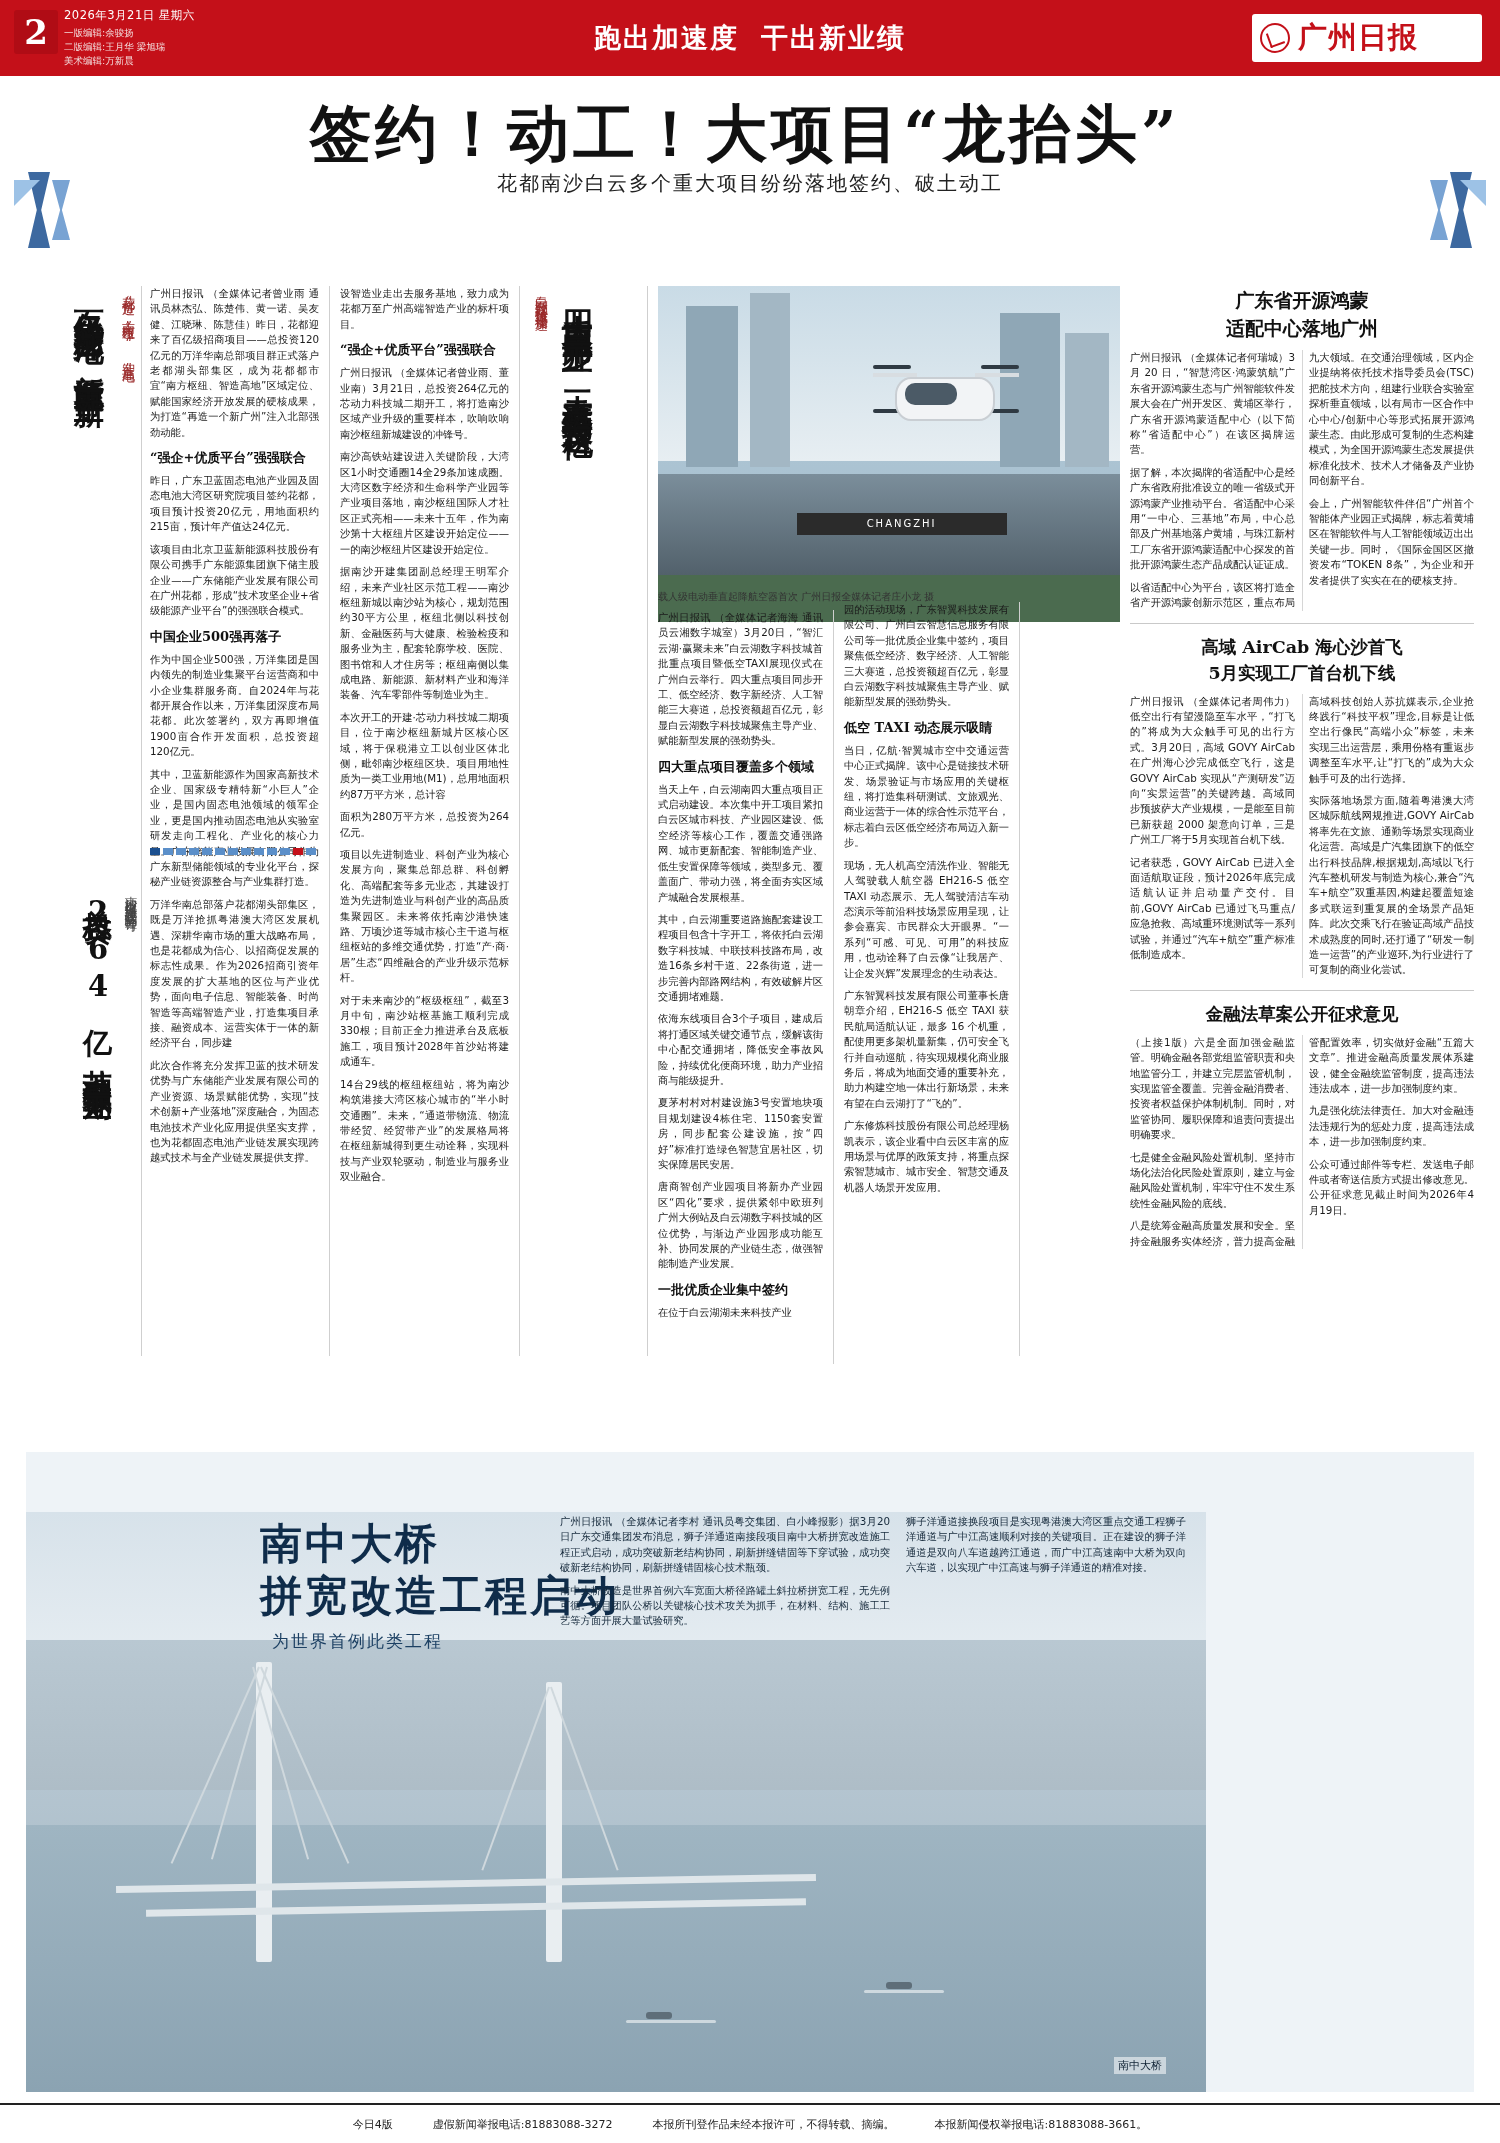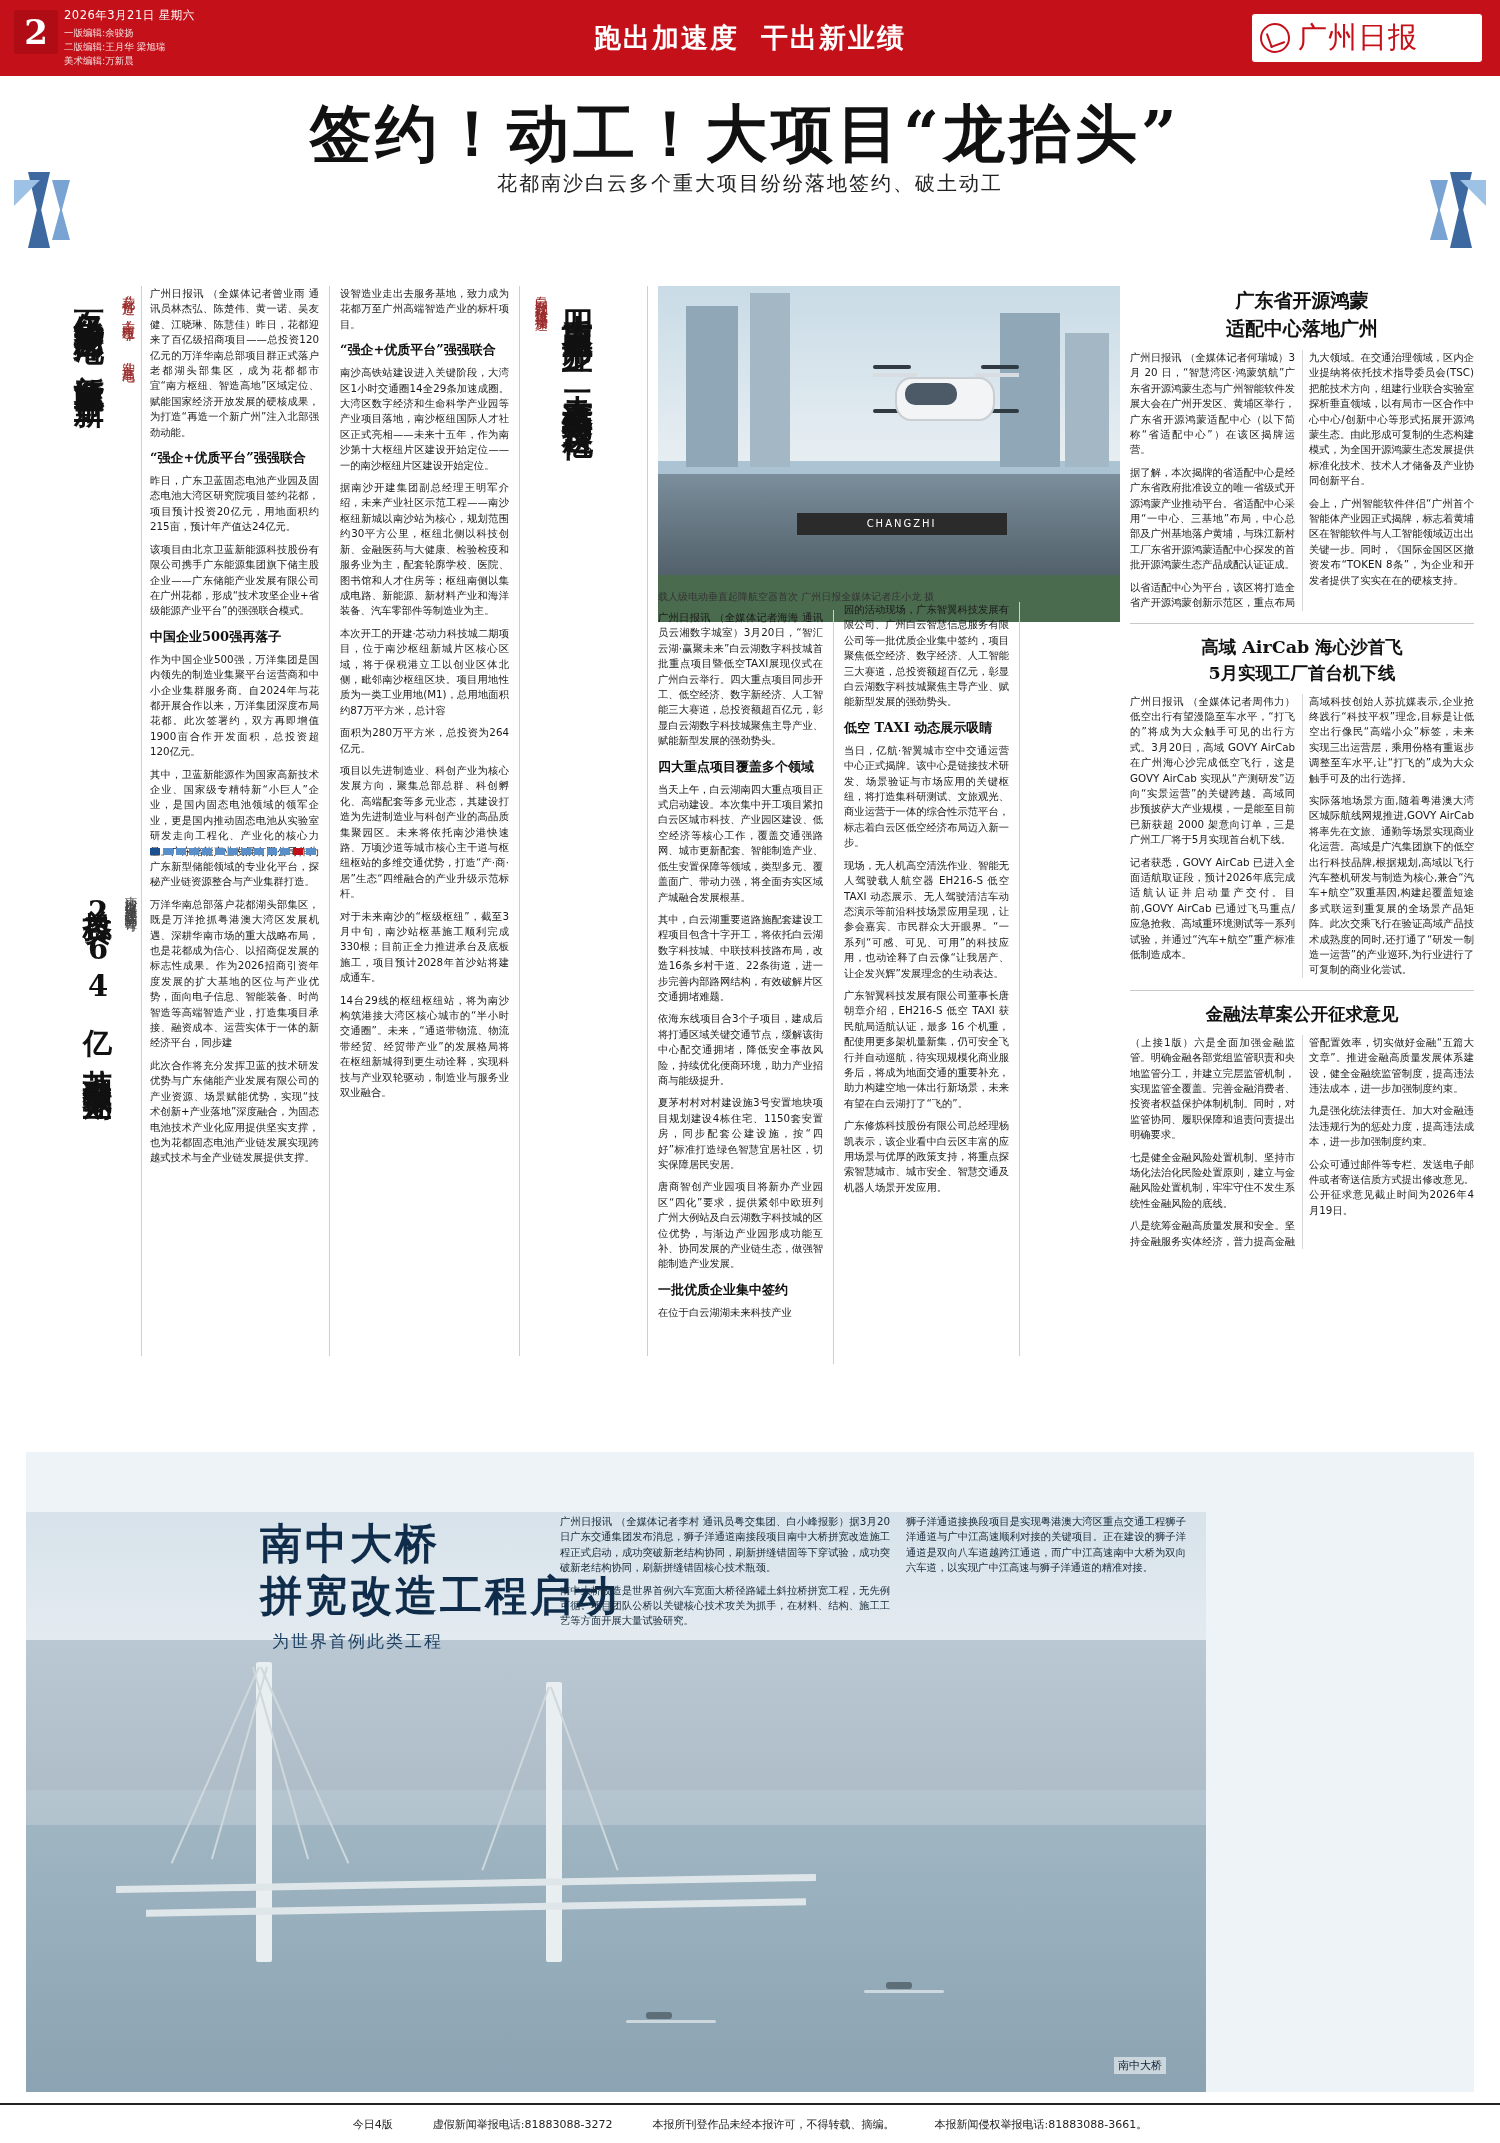--- a/index.html
+++ b/index.html
@@ -83,21 +83,21 @@
     content: "";
     position: absolute;
     left: 6px; top: 6px;
     width: 13px; height: 13px;
     border-left: 2.5px solid #c41019;
     border-bottom: 2.5px solid #c41019;
     transform: rotate(-20deg);
   }
   .mh-logo .lname {
     font-size: 29px;
-    font-weight: normal;
+    font-weight: bold;
     color: #c41019;
     font-family: "DejaVu Serif", serif;
     letter-spacing: 1px;
   }
 
   
   .headline-wrap {
     position: absolute;
     left: 0; top: 76px;
     width: 1500px; height: 130px;
@@ -373,20 +373,21 @@
       <p class="art">其中，卫蓝新能源作为国家高新技术企业、国家级专精特新“小巨人”企业，是国内固态电池领域的领军企业，更是国内推动固态电池从实验室研发走向工程化、产业化的核心力量。广东储能产业发展有限公司作为广东新型储能领域的专业化平台，探秘产业链资源整合与产业集群打造。</p>
       <p class="art">万洋华南总部落户花都湖头部集区，既是万洋抢抓粤港澳大湾区发展机遇、深耕华南市场的重大战略布局，也是花都成为信心、以招商促发展的标志性成果。作为2026招商引资年度发展的扩大基地的区位与产业优势，面向电子信息、智能装备、时尚智造等高端智造产业，打造集项目承接、融资成本、运营实体于一体的新经济平台，同步建</p>
       <p class="art"></p>
       <p class="art">此次合作将充分发挥卫蓝的技术研发优势与广东储能产业发展有限公司的产业资源、场景赋能优势，实现“技术创新+产业落地”深度融合，为固态电池技术产业化应用提供坚实支撑，也为花都固态电池产业链发展实现跨越式技术与全产业链发展提供支撑。</p>
       <p class="art"></p>
     </div>
 
     <div class="col3">
       <p class="art">设智造业走出去服务基地，致力成为花都万至广州高端智造产业的标杆项目。</p>
       <h4 class="sub">“强企+优质平台”强强联合</h4>
+      <p class="art">广州日报讯 （全媒体记者曾业雨、董业南）3月21日，总投资264亿元的芯动力科技城二期开工，将打造南沙区域产业升级的重要样本，吹响吹响南沙枢纽新城建设的冲锋号。</p>
       <p class="art">南沙高铁站建设进入关键阶段，大湾区1小时交通圈14全29条加速成圈。大湾区数字经济和生命科学产业园等产业项目落地，南沙枢纽国际人才社区正式亮相——未来十五年，作为南沙第十大枢纽片区建设开始定位——一的南沙枢纽片区建设开始定位。</p>
       <p class="art">据南沙开建集团副总经理王明军介绍，未来产业社区示范工程——南沙枢纽新城以南沙站为核心，规划范围约30平方公里，枢纽北侧以科技创新、金融医药与大健康、检验检疫和服务业为主，配套轮廓学校、医院、图书馆和人才住房等；枢纽南侧以集成电路、新能源、新材料产业和海洋装备、汽车零部件等制造业为主。</p>
       <p class="art">本次开工的开建·芯动力科技城二期项目，位于南沙枢纽新城片区核心区域，将于保税港立工以创业区体北侧，毗邻南沙枢纽区块。项目用地性质为一类工业用地(M1)，总用地面积约87万平方米，总计容</p>
       <p class="art">面积为280万平方米，总投资为264亿元。</p>
       <p class="art">项目以先进制造业、科创产业为核心发展方向，聚集总部总群、科创孵化、高端配套等多元业态，其建设打造为先进制造业与科创产业的高品质集聚园区。未来将依托南沙港快速路、万顷沙道等城市核心主干道与枢纽枢站的多维交通优势，打造“产·商·居”生态“四维融合的产业升级示范标杆。</p>
       <p class="art">对于未来南沙的“枢级枢纽”，截至3月中旬，南沙站枢基施工顺利完成330根；目前正全力推进承台及底板施工，项目预计2028年首沙站将建成通车。</p>
       <p class="art">14台29线的枢纽枢纽站，将为南沙构筑港接大湾区核心城市的“半小时交通圈”。未来，“通道带物流、物流带经贸、经贸带产业”的发展格局将在枢纽新城得到更生动诠释，实现科技与产业双轮驱动，制造业与服务业双业融合。</p>
       <p class="art"></p>
     </div>
 

